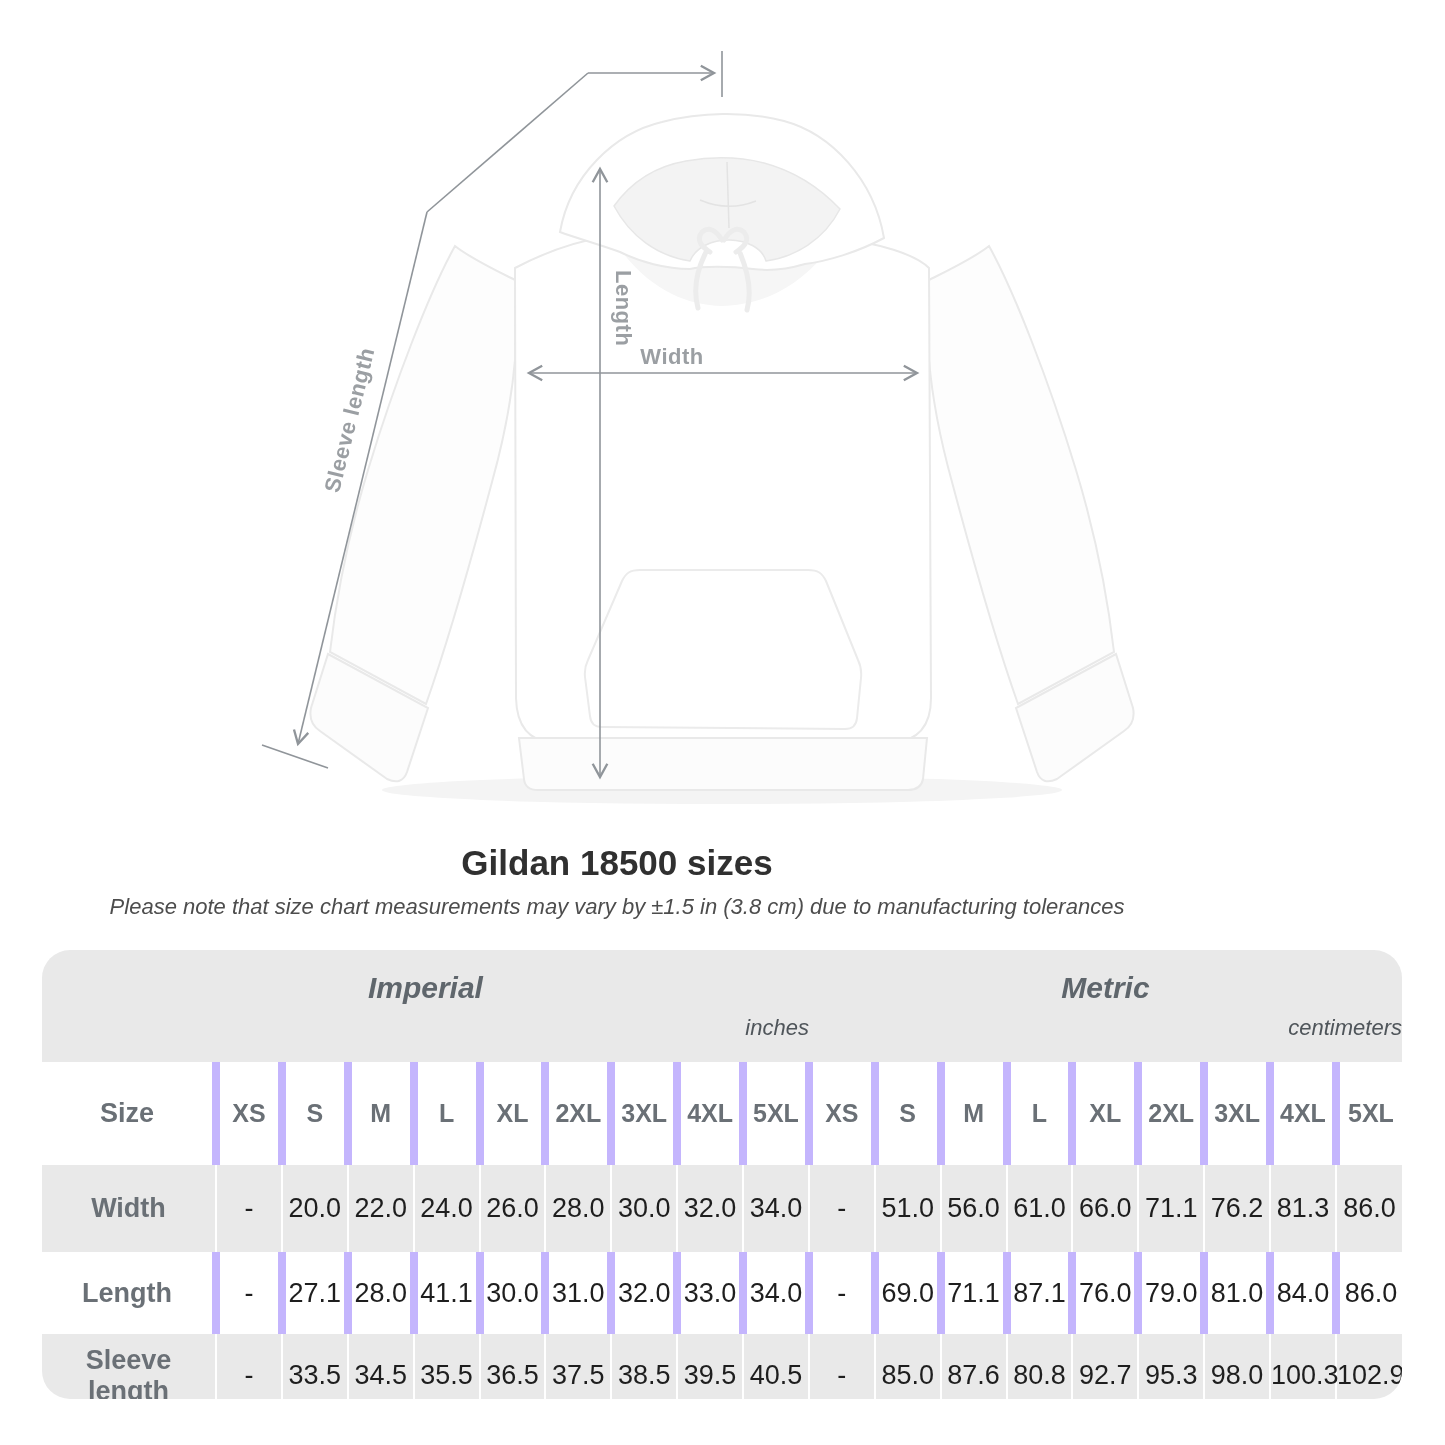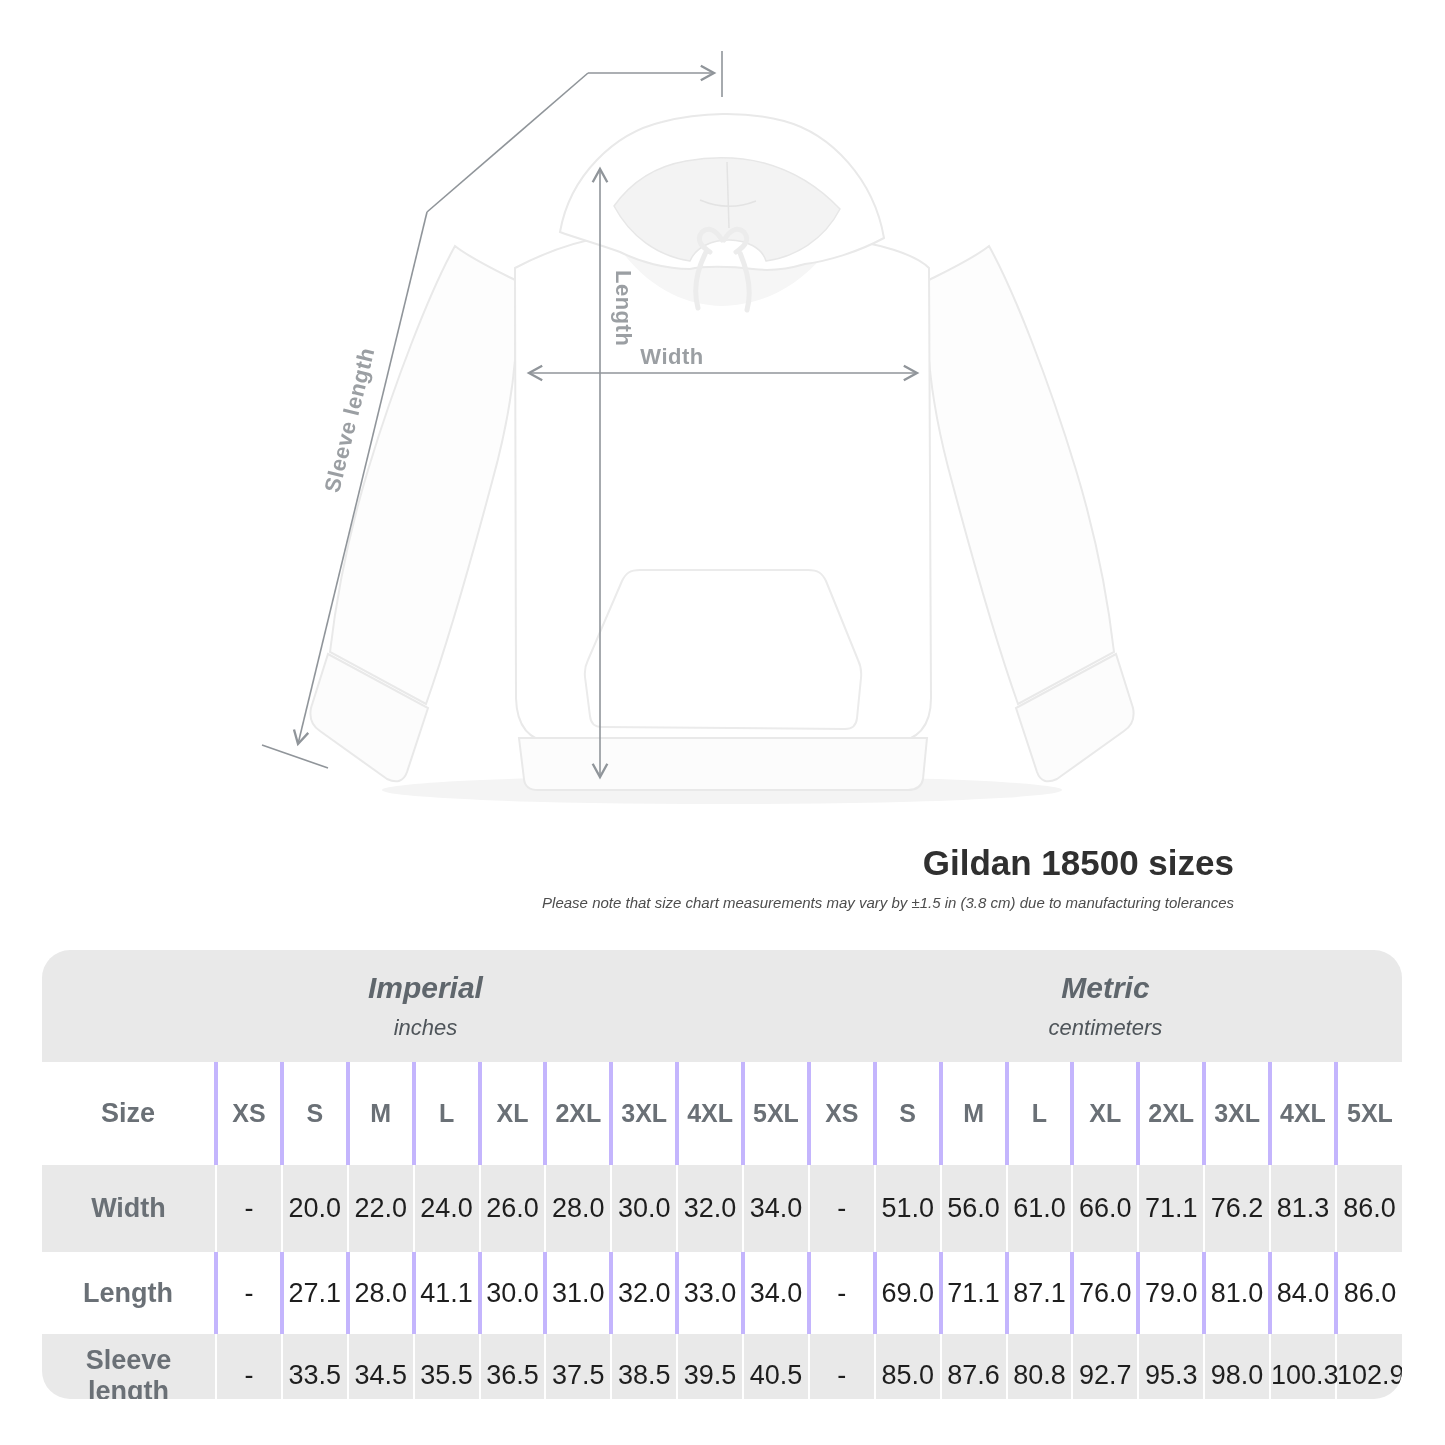--- a/index.html
+++ b/index.html
@@ -11,42 +11,42 @@
   #diagram{position:absolute;left:0;top:0;width:1445px;height:830px;}
   #diagram svg{position:absolute;left:0;top:0;}
   .dim-label{
     position:absolute;font-weight:bold;font-size:22px;color:#9b9fa3;letter-spacing:.5px;
     white-space:nowrap;
   }
   #label-length{left:636px;top:270px;transform:rotate(90deg);transform-origin:0 0;}
   #label-width{left:672px;top:357px;transform:translate(-50%,-50%);}
   #label-sleeve{left:350px;top:420px;transform:translate(-50%,-50%) rotate(-76deg);}
   
-  #heading{position:absolute;left:0;top:843px;width:1234px;text-align:right;}
+  #heading{position:absolute;left:0;top:843px;width:1234px;text-align:center;}
   #page-title{font-size:35px;font-weight:bold;color:#303030;margin:0;}
-  #tolerance-note{font-size:15px;font-style:italic;color:#4d4d4d;margin:11px 0 0 0;}
+  #tolerance-note{font-size:22px;font-style:italic;color:#4d4d4d;margin:11px 0 0 0;}
   
   #table-wrap{
     position:absolute;left:42px;top:950px;width:1360px;height:449px;
     border-radius:28px;overflow:hidden;background:#fff;
   }
   table{border-collapse:collapse;table-layout:fixed;width:1360px;}
   td,th{padding:0;text-align:center;vertical-align:middle;font-weight:normal;}
   tr.group-row{height:112px;background:#e9e9e9;padding-left:6px;}
   tr.sizes-row{height:103px;background:#ffffff;}
   tr.data-row-a{height:87px;background:#e9e9e9;}
   tr.data-row-b{height:82px;background:#ffffff;}
   tr.data-row-c{height:83px;background:#e9e9e9;}
   .group-title{font-size:30px;font-weight:bold;font-style:italic;color:#5f666c;line-height:1.15;}
-  .group-unit{font-size:22px;font-style:italic;color:#4f555a;margin-top:9px;}
+  .group-unit{font-size:22px;font-style:italic;color:#4f555a;margin-top:9px;text-align:right;}
   .lab{font-size:27px;font-weight:bold;color:#6a7076;}
   .szh{font-size:25px;font-weight:bold;color:#6a7076;}
   .num{font-size:27px;color:#1e1e1e;}
   
-  tr.sizes-row td + td, tr.data-row-b td + td{border-left:4px solid #c4b5fd;}
+  tr.sizes-row td + td, tr.data-row-b td + td{border-left:8px solid #c4b5fd;}
   tr.data-row-a td + td, tr.data-row-c td + td{border-left:2px solid #ffffff;}
 </style>
 </head>
 <body>
 
 <div id="page">
 
   <div id="diagram">
     <svg width="1445" height="830" viewBox="0 0 1445 830">
       <defs>

